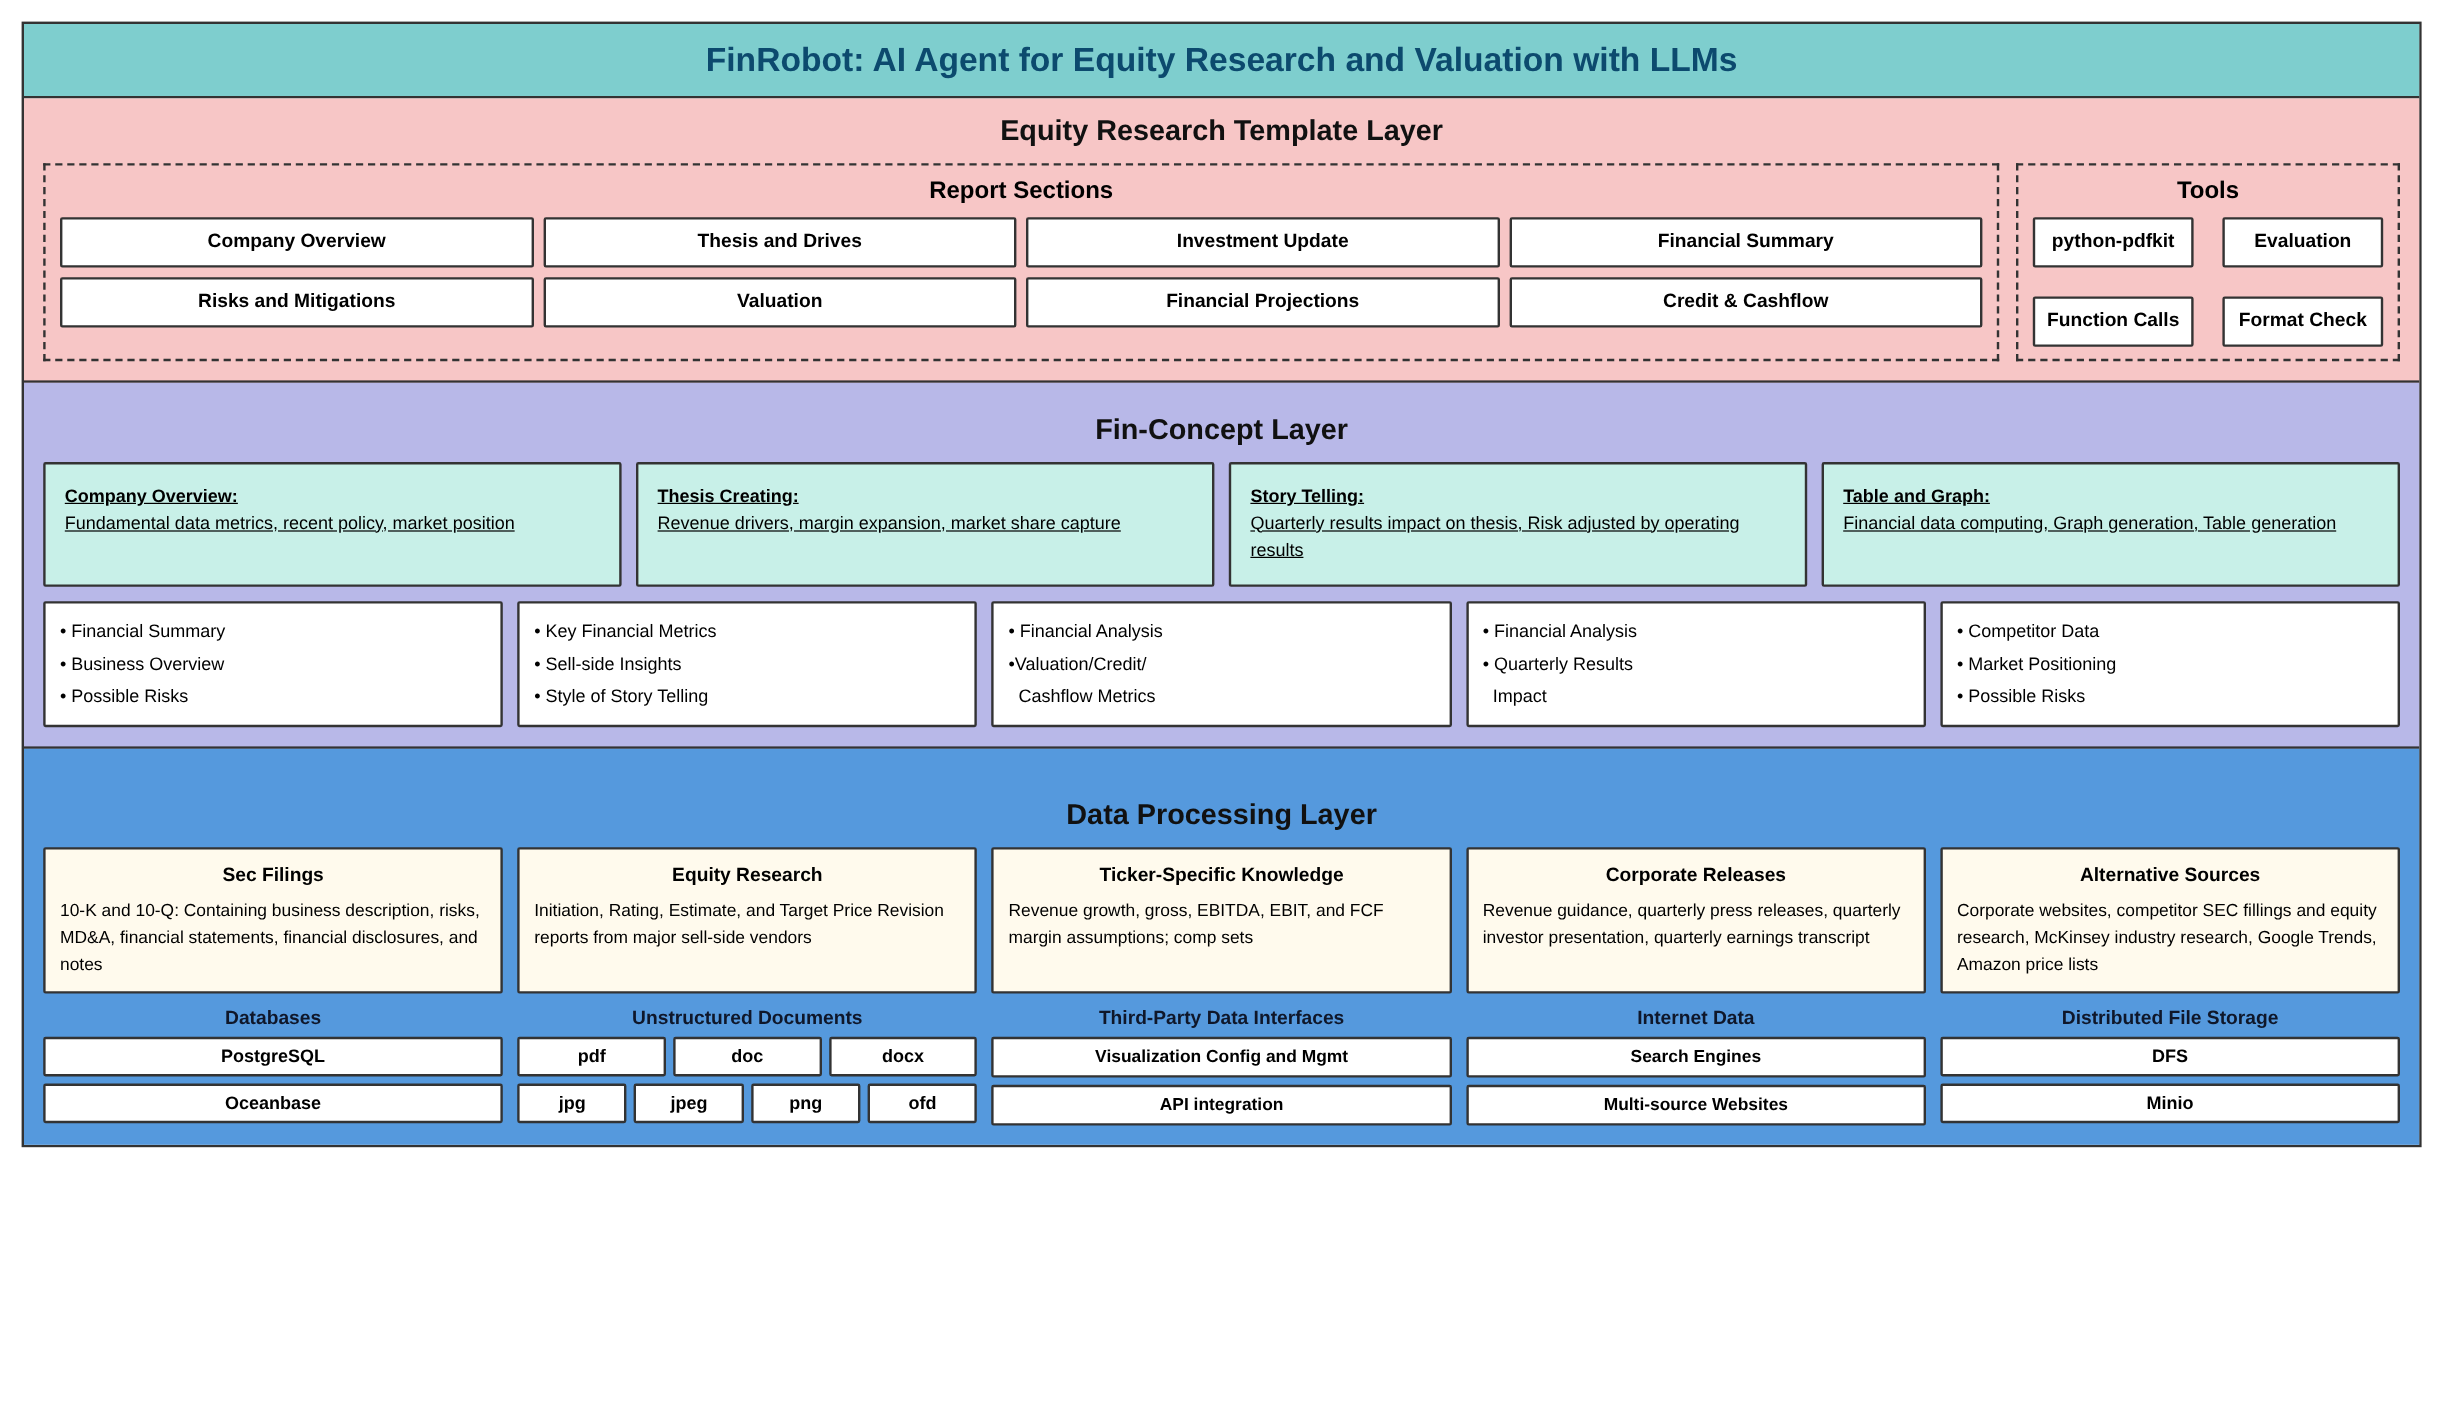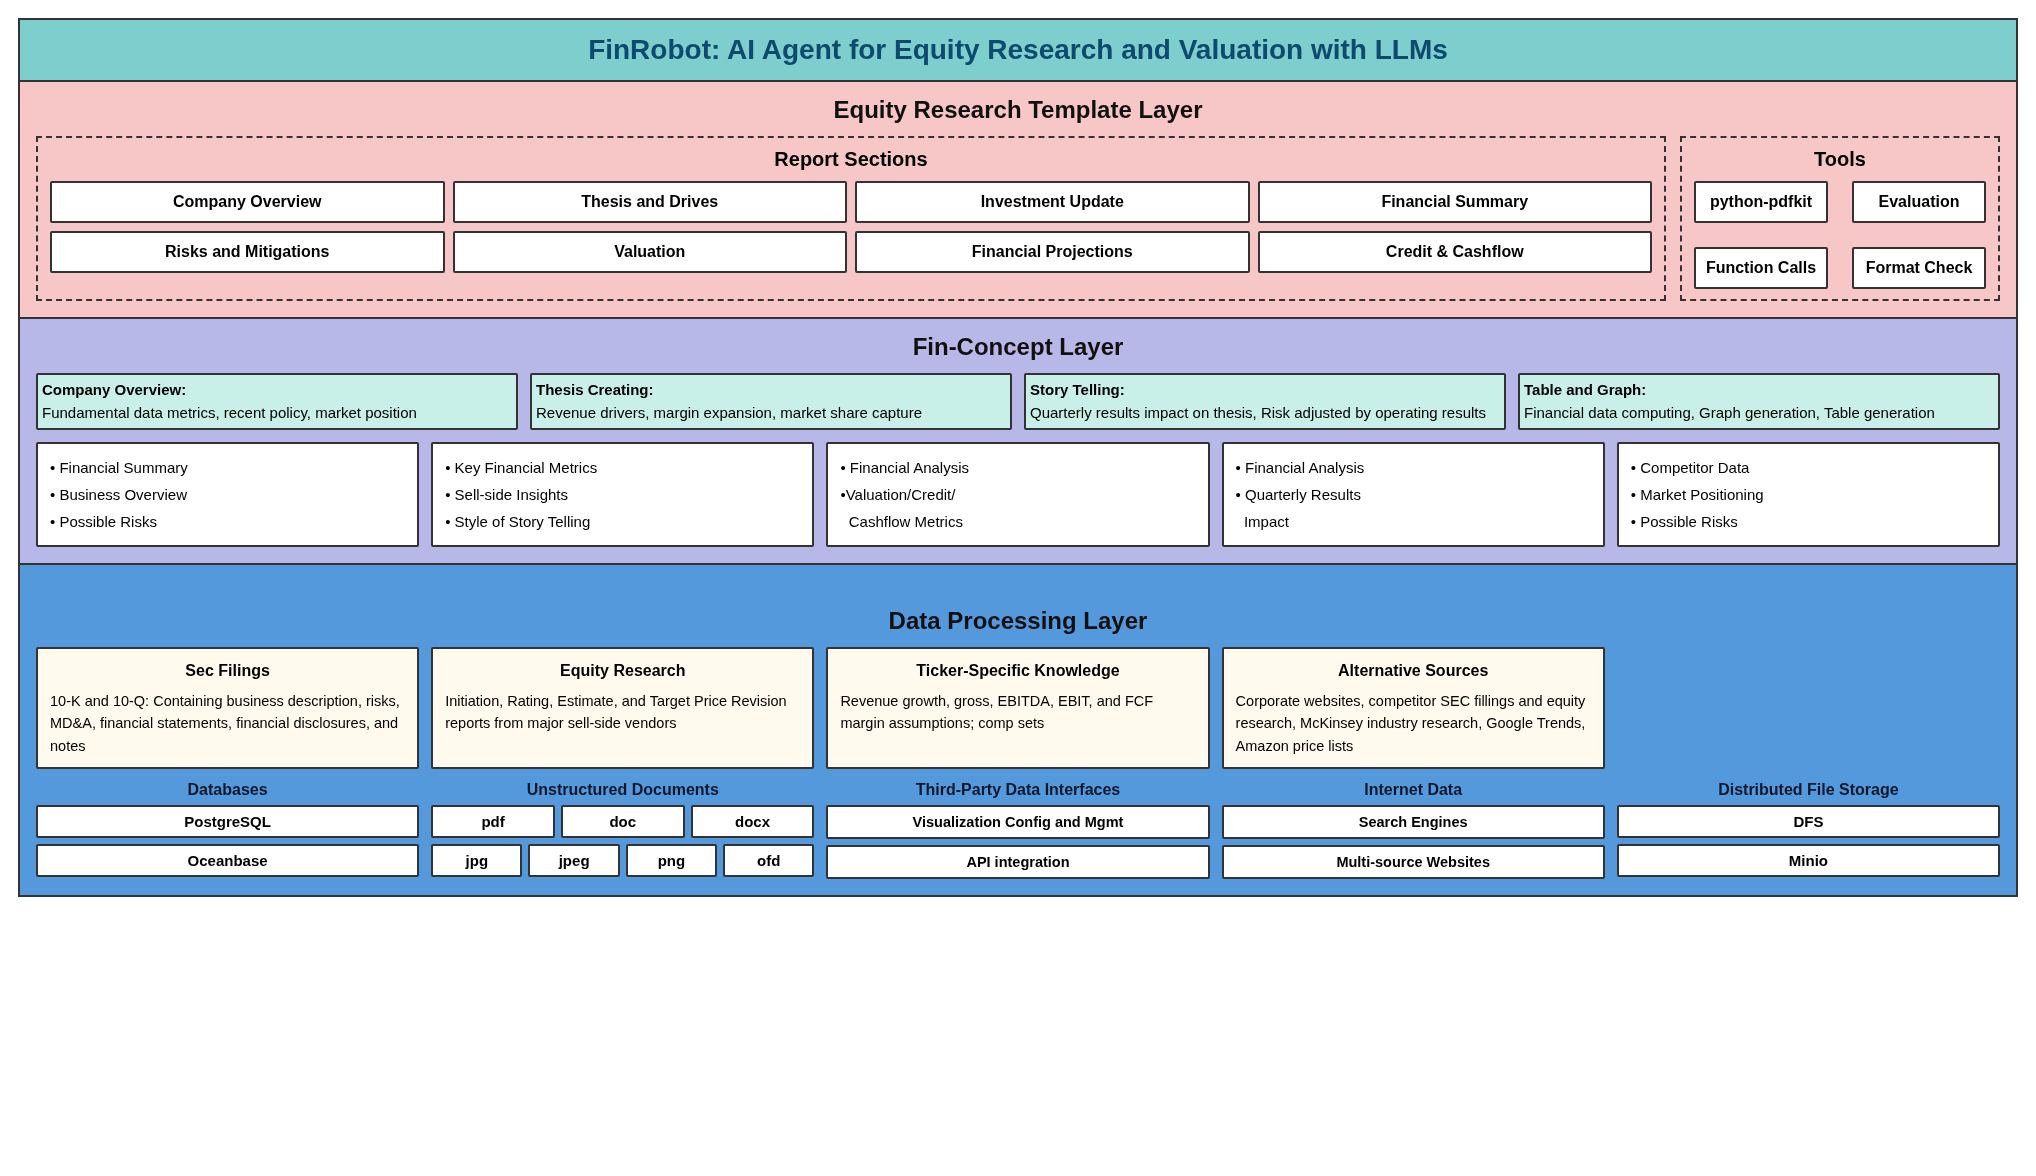--- a/index.html
+++ b/index.html
@@ -98,34 +98,36 @@
       background: #b8b8e8;
       padding: 14px 16px 16px 16px;
       border-bottom: 2.5px solid #333;
     }
     .concept-layer-title {
       text-align: center;
       font-size: 24px;
       font-weight: bold;
       color: #111;
       margin-bottom: 12px;
+      margin-top: 12px;
     }
     .concept-top-row {
       display: grid;
       grid-template-columns: 1fr 1fr 1fr 1fr;
       gap: 12px;
       margin-bottom: 12px;
     }
     .concept-card {
       background: #c8f0e8;
       border: 2px solid #333;
-      padding: 4px;
+      padding: 16px;
       font-size: 15px;
       line-height: 1.5;
       border-radius: 2px;
+      text-decoration: underline;
     }
     .concept-card-title {
       font-weight: bold;
     }
     .concept-bottom-row {
       display: grid;
       grid-template-columns: 1fr 1fr 1fr 1fr 1fr;
       gap: 12px;
     }
     .concept-list-card {
@@ -314,20 +316,24 @@
       </div>
       <div class="data-card">
         <span class="data-card-title">Equity Research</span>
         <span>Initiation, Rating, Estimate, and Target Price Revision reports from major sell-side vendors</span>
       </div>
       <div class="data-card">
         <span class="data-card-title">Ticker-Specific Knowledge</span>
         <span>Revenue growth, gross, EBITDA, EBIT, and FCF margin assumptions; comp sets</span>
       </div>
       <div class="data-card">
+        <span class="data-card-title">Corporate Releases</span>
+        <span>Revenue guidance, quarterly press releases, quarterly investor presentation, quarterly earnings transcript</span>
+      </div>
+      <div class="data-card">
         <span class="data-card-title">Alternative Sources</span>
         <span>Corporate websites, competitor SEC fillings and equity research, McKinsey industry research, Google Trends, Amazon price lists</span>
       </div>
     </div>
     <div class="data-bottom-row">
 
       <div class="data-bottom-card">
         <div class="data-bottom-card-title">Databases</div>
         <div class="data-bottom-inner">
           <div class="data-tag">PostgreSQL</div>

